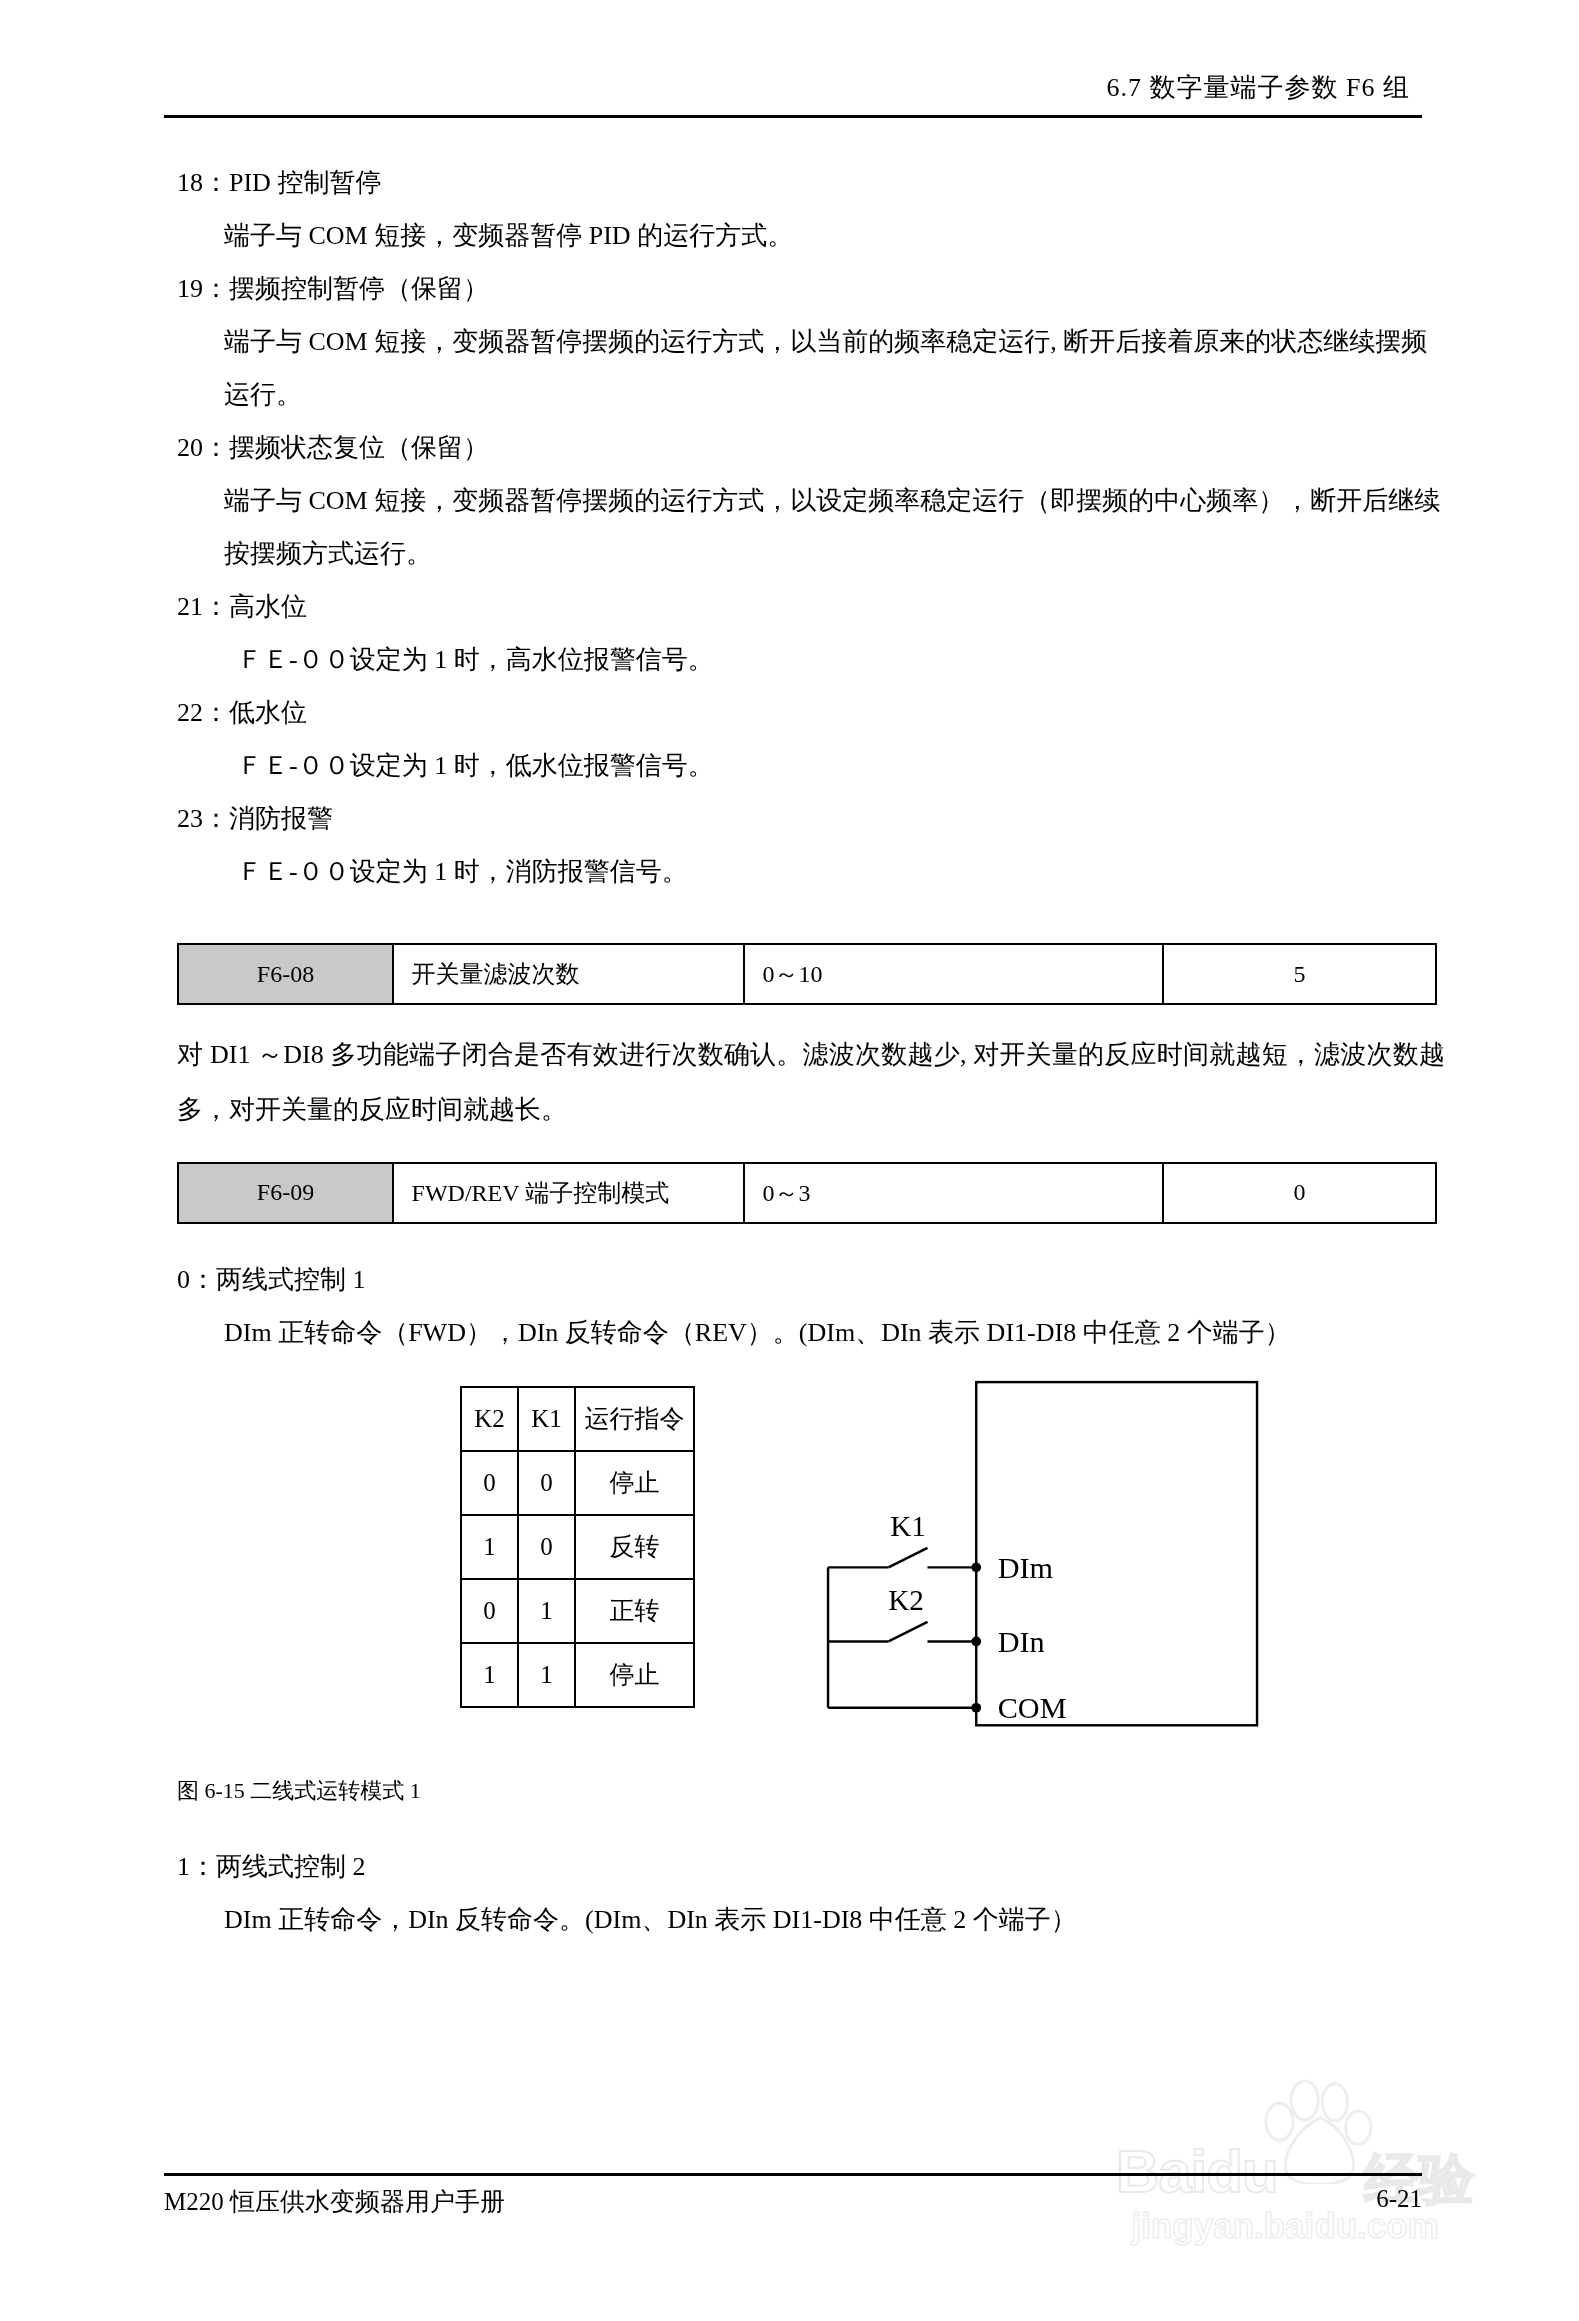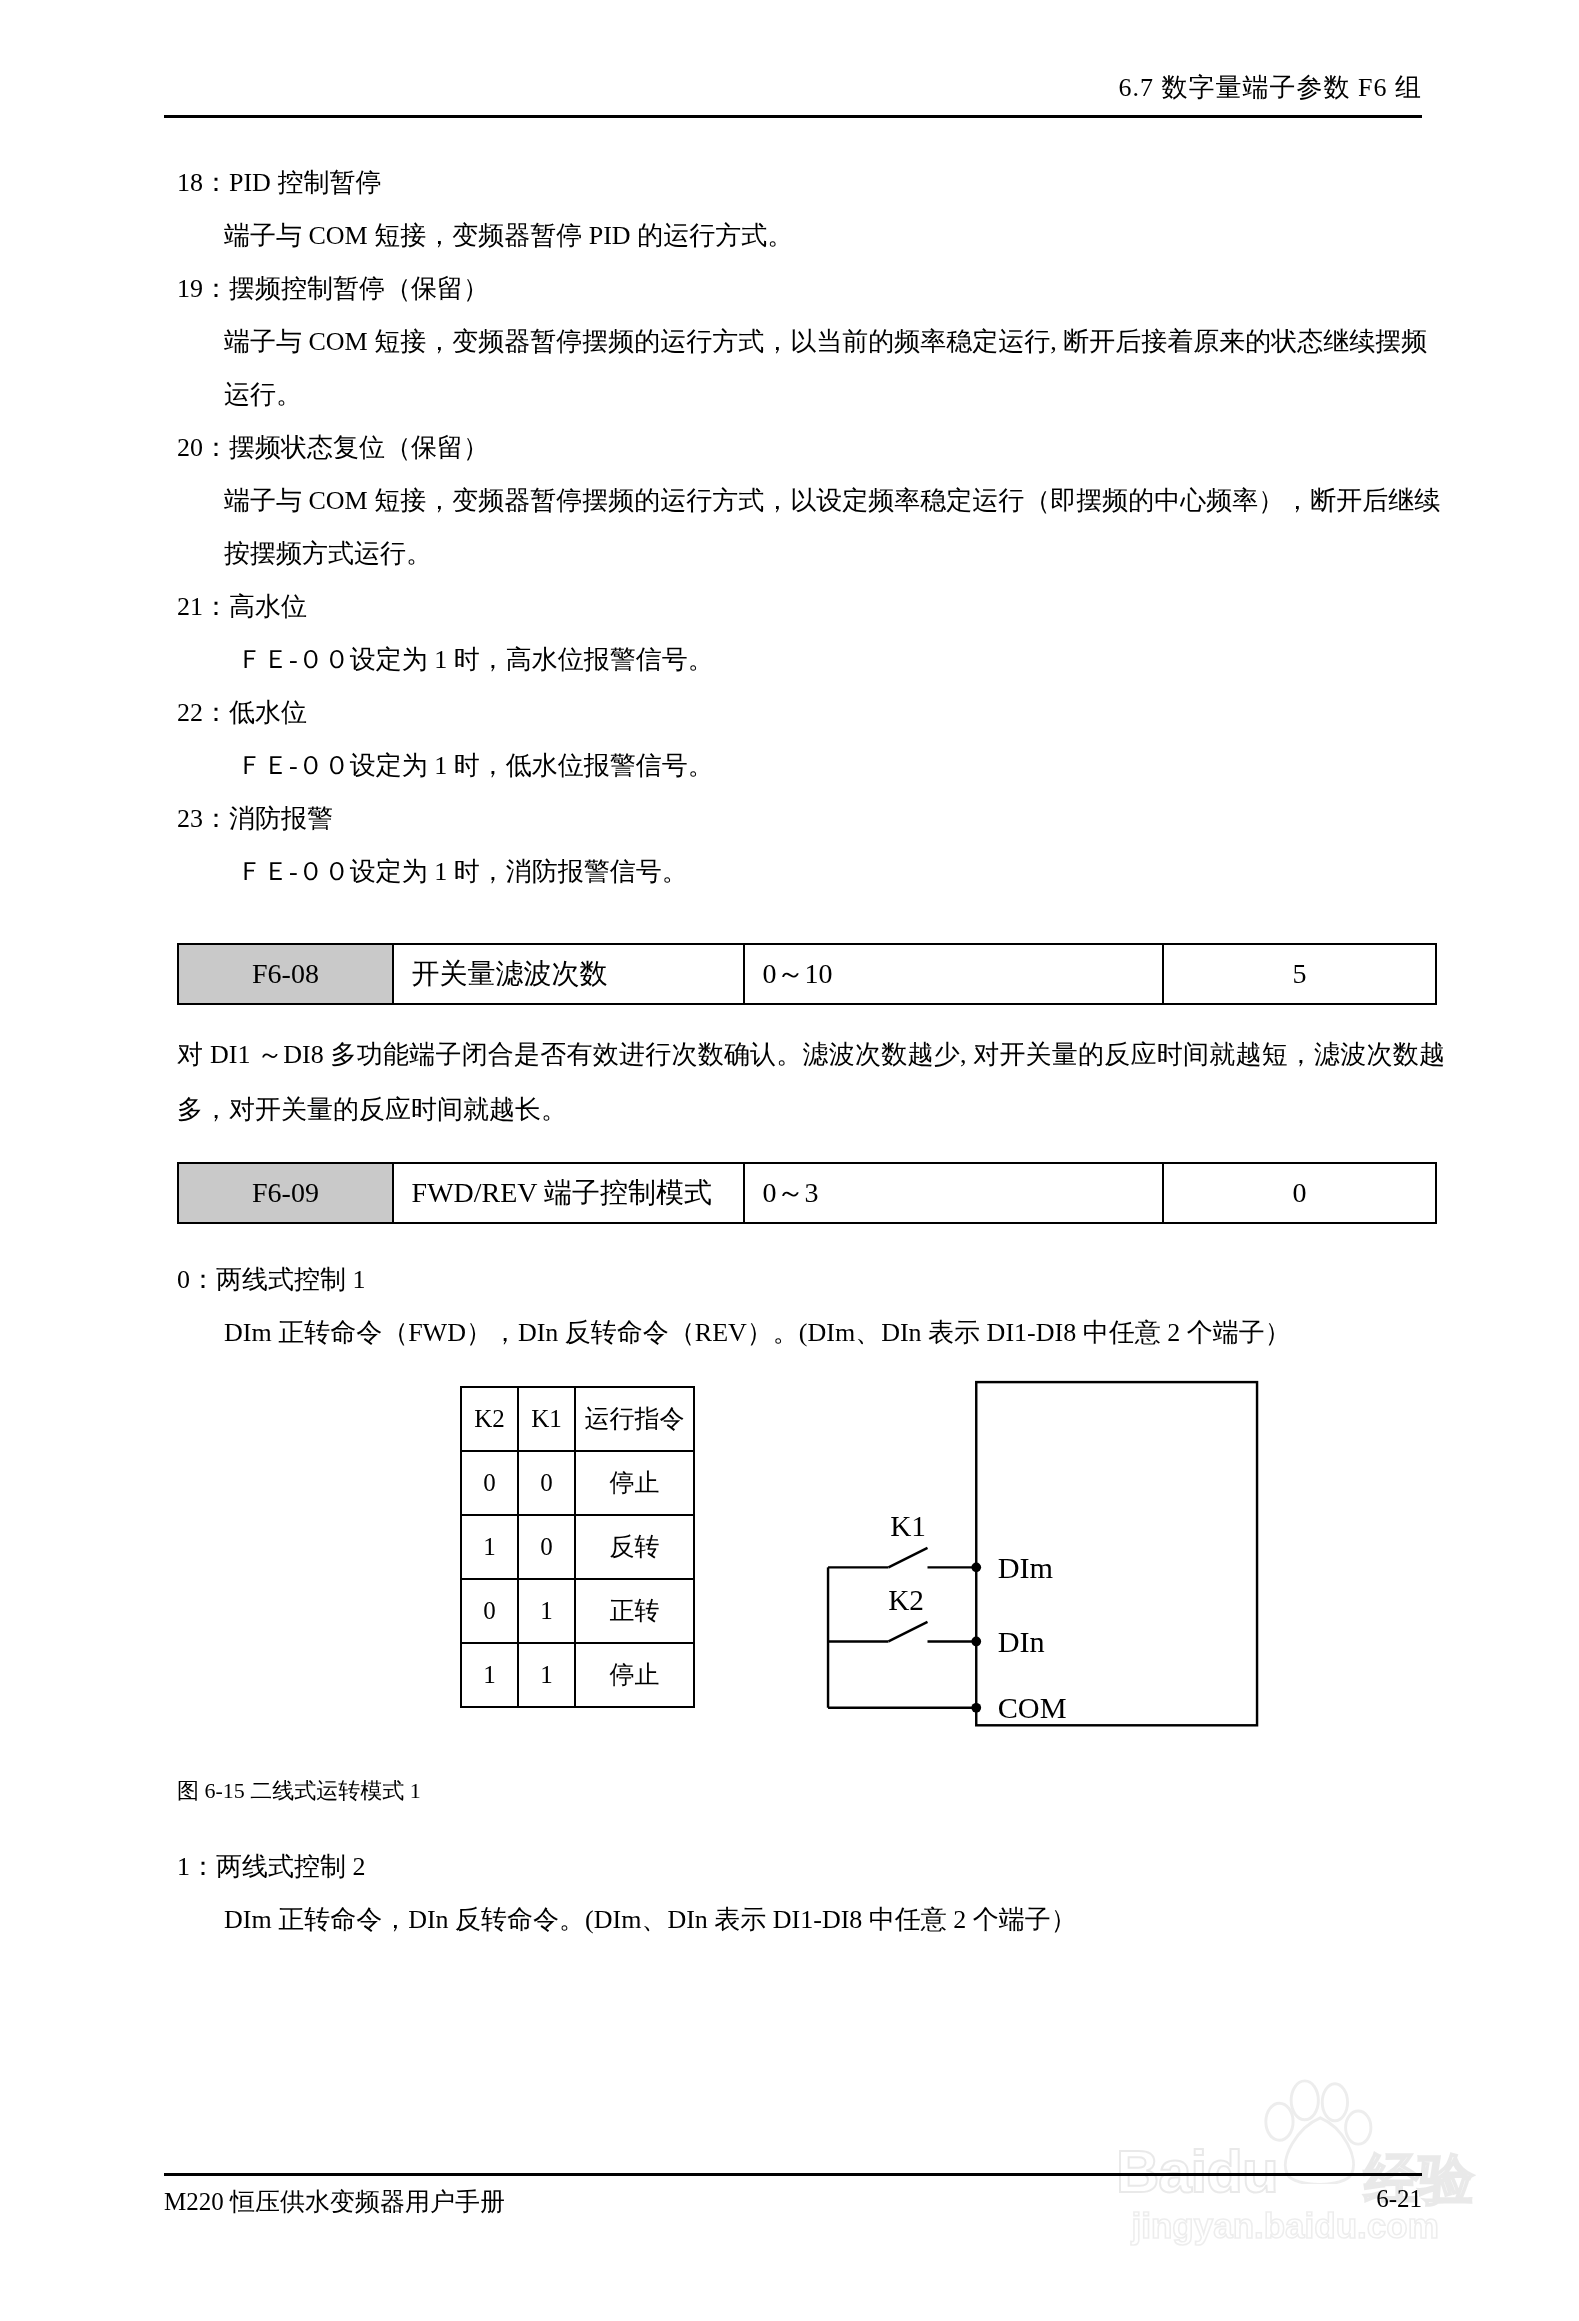--- a/index.html
+++ b/index.html
@@ -24,21 +24,21 @@
   
   .header {
     position: absolute;
     left: 164px;
     top: 70px;
     width: 1258px;
     height: 59px;
   }
   .header-title {
     position: absolute;
-    right: 0;
+    right: 12px;
     top: 0;
     font-size: 26px;
     letter-spacing: 1px;
     white-space: nowrap;
     line-height: 35px;
   }
   .header-rule {
     position: absolute;
     left: 0;
     top: 45px;
@@ -74,21 +74,21 @@
   
   .param-table {
     border-collapse: collapse;
     width: 1258px;
     table-layout: fixed;
     margin: 0;
   }
   .param-table td {
     border: 2px solid #000;
     height: 60px;
-    font-size: 28px;
+    font-size: 24px;
     padding: 0 17.6px;
     vertical-align: middle;
   }
   .pt-code {
     width: 215px;
     background: #c9c9c9;
     text-align: center;
   }
   .pt-name {
     width: 351px;

